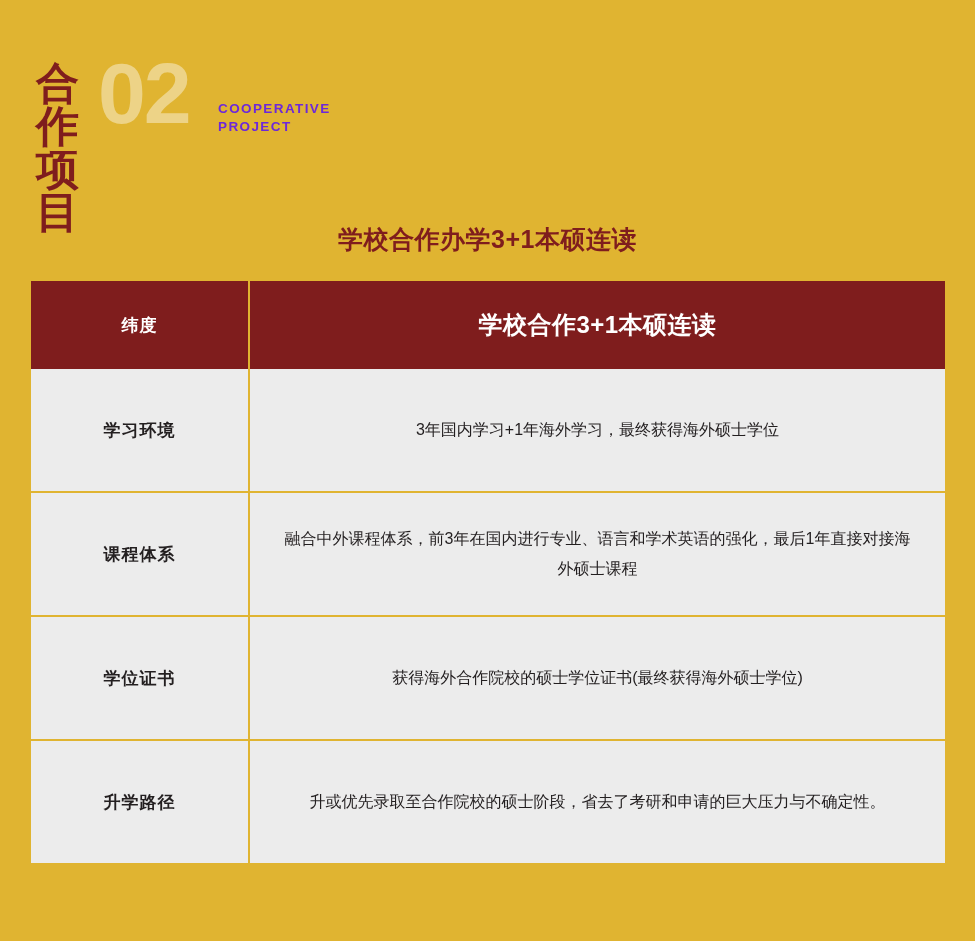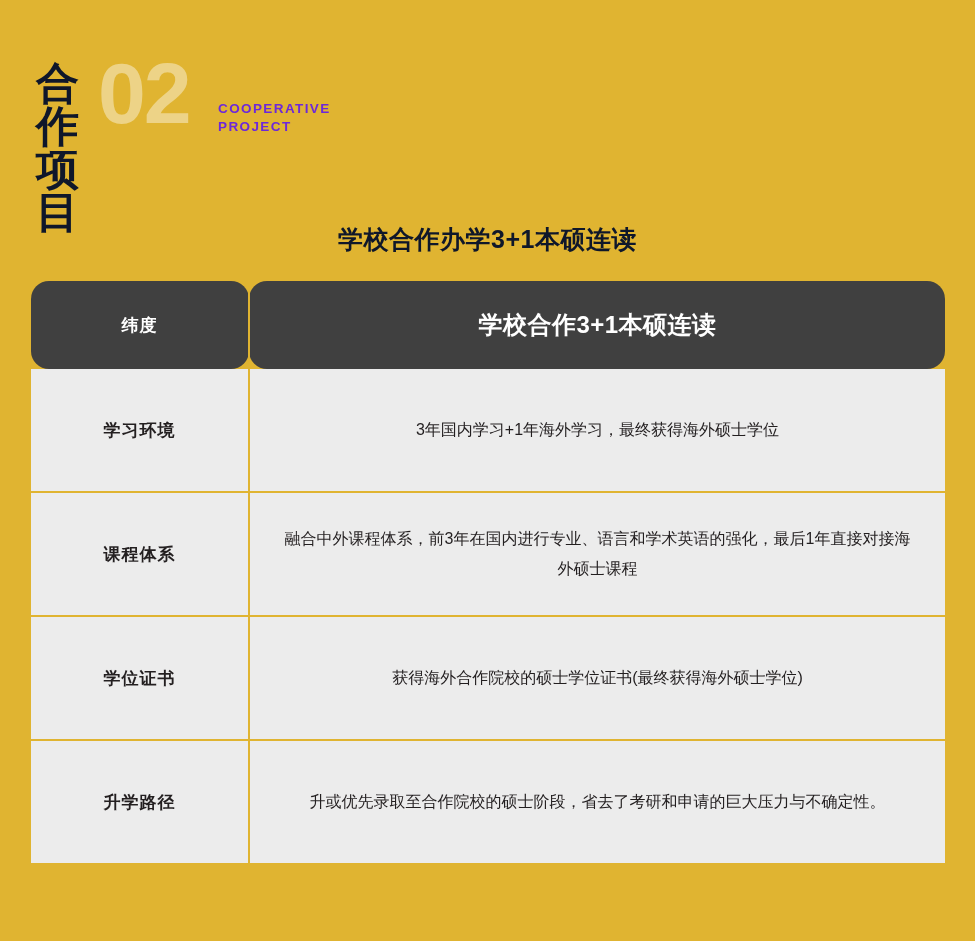--- a/index.html
+++ b/index.html
@@ -36,21 +36,21 @@
     letter-spacing: -2px;
     line-height: 1;
     user-select: none;
   }
   .section-title-cn {
     position: absolute;
     left: 0px;
     top: 10px;
     font-size: 43px;
     font-weight: bold;
-    color: #0f172a;
+    color: #7f1d1d;
     letter-spacing: 1px;
     line-height: 1;
   }
   .section-title-en {
     position: absolute;
     left: 182px;
     top: 36px;
     font-size: 13.5px;
     font-weight: bold;
     color: #6d28d9;
@@ -60,21 +60,21 @@
   }
   .section-title-en div {
     white-space: nowrap;
   }
 
   
   .main-title {
     text-align: center;
     font-size: 25px;
     font-weight: bold;
-    color: #0f172a;
+    color: #7f1d1d;
     margin: 0;
     padding: 0;
     position: absolute;
     top: 223px;
     left: 0;
     right: 0;
     letter-spacing: 0.5px;
   }
 
   
@@ -86,27 +86,26 @@
   }
   table.compare {
     border-collapse: collapse;
     width: 100%;
     table-layout: fixed;
   }
   table.compare col.col-dim { width: 218px; }
   table.compare col.col-val { width: 696px; }
 
   table.compare thead th {
-    background: #404040;
+    background: #7f1d1d;
     color: #ffffff;
     font-weight: bold;
     height: 86px;
     vertical-align: middle;
     border-right: 2px solid #e0b431;
-    border-radius: 18px;
   }
   table.compare thead th:last-child { border-right: none; }
   .th-dim { font-size: 17px; letter-spacing: 1px; }
   .th-val { font-size: 24px; letter-spacing: 0.5px; }
 
   table.compare tbody td {
     background: #ececec;
     color: #231f20;
     vertical-align: middle;
     border-right: 2px solid #e0b431;

